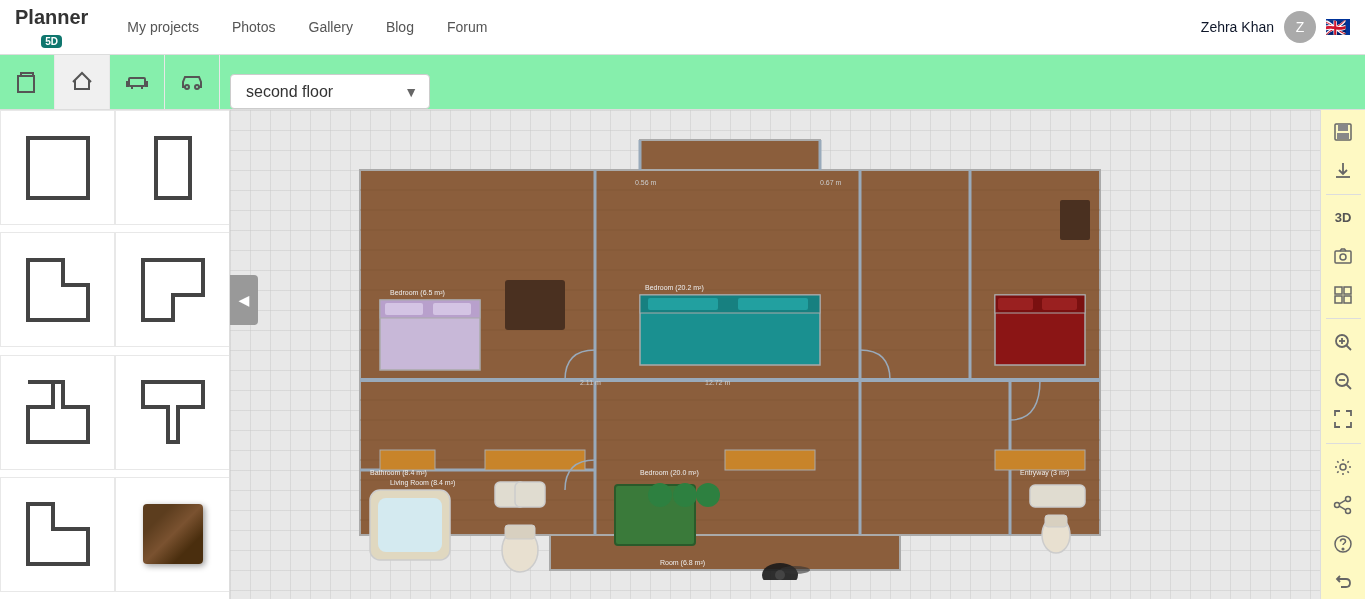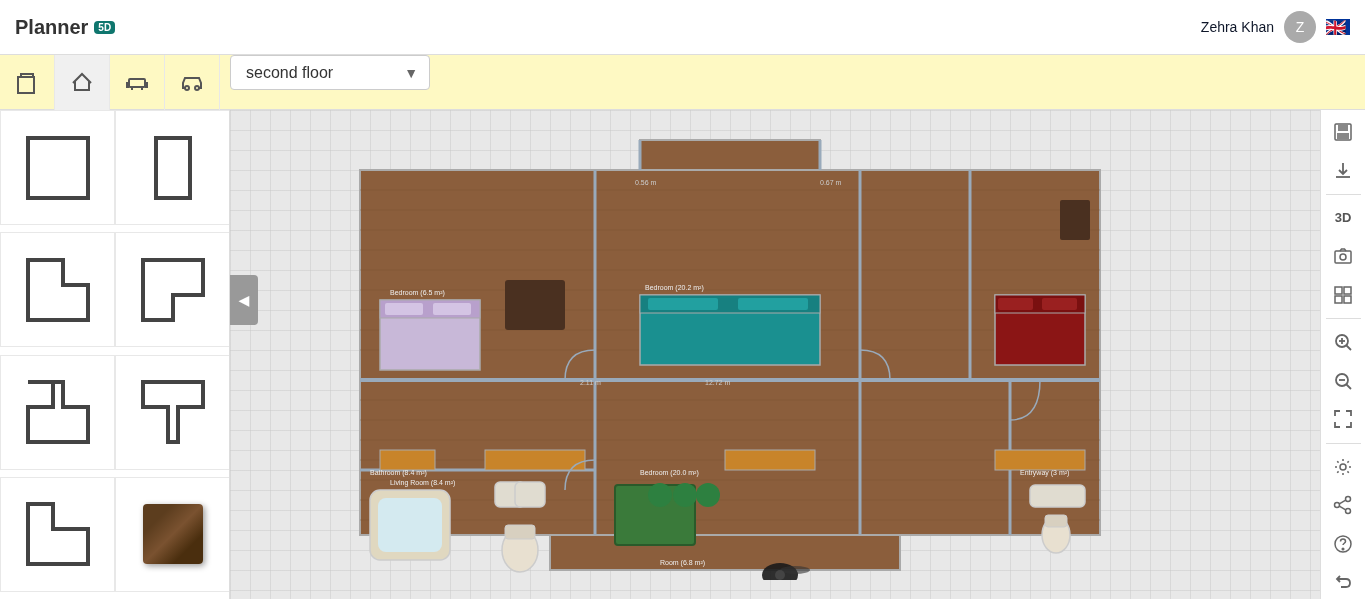--- a/index.html
+++ b/index.html
@@ -5,21 +5,21 @@
     * { margin: 0; padding: 0; box-sizing: border-box; }
     body { width: 1365px; height: 599px; overflow: hidden; font-family: Arial, sans-serif; background: #e8e8e8; }
 
     
     .top-nav {
       position: absolute; top: 0; left: 0; right: 0; height: 55px;
       background: #fff; display: flex; align-items: center;
       border-bottom: 1px solid #ddd; z-index: 100;
     }
     .logo {
-      display: flex; align-items: center; padding: 0 15px; gap: 6px;
+      display: flex; align-items: center; padding: 0 15px; gap: 6px; flex-direction: column;
     }
     .logo-text { font-size: 20px; font-weight: bold; color: #333; }
     .logo-badge {
       background: #0f766e; color: #fff; border-radius: 4px;
       font-size: 10px; font-weight: bold; padding: 1px 4px;
     }
     .nav-links { display: flex; align-items: center; gap: 5px; margin-left: 10px; }
     .nav-link {
       padding: 6px 14px; color: #555; font-size: 14px;
       cursor: pointer; border-radius: 3px;
@@ -37,21 +37,21 @@
       width: 24px; height: 16px; background: #003399;
       position: relative; overflow: hidden;
     }
     .flag-icon::before {
       content: '🇬🇧'; font-size: 18px; position: absolute; top: -2px; left: -2px;
     }
 
     
     .toolbar {
       position: absolute; top: 55px; left: 0; right: 0; height: 55px;
-      background: #fef9c3; display: flex; align-items: flex-start;
+      background: #86efac; display: flex; align-items: flex-end;
       border-bottom: 1px solid #ddd; z-index: 99;
     }
     .tool-btn {
       width: 55px; height: 55px; display: flex; align-items: center;
       justify-content: center; cursor: pointer; border-right: 1px solid #e8e8e8;
       font-size: 20px; color: #555;
     }
     .tool-btn.active { background: #f0f0f0; }
     .floor-select-wrap {
       position: relative; margin-left: 10px;
@@ -102,21 +102,21 @@
 
     
     .floor-plan {
       position: absolute; top: 20px; left: 100px;
       width: 800px; height: 450px;
     }
 
     
     .right-sidebar {
       position: absolute; top: 61px; right: 0; width: 45px; bottom: 0;
-      background: #ffffff; border-left: 1px solid #ddd;
+      background: #fef9c3; border-left: 1px solid #ddd;
       display: flex; flex-direction: column; align-items: center;
       padding-top: 5px; gap: 2px;
     }
     .sidebar-btn {
       width: 40px; height: 40px; display: flex; align-items: center;
       justify-content: center; cursor: pointer; color: #555;
       font-size: 16px; border-radius: 4px; margin: 2px 0;
     }
     .sidebar-btn.text-label {
       font-size: 12px; font-weight: bold; color: #444;
@@ -125,20 +125,27 @@
       width: 35px; height: 1px; background: #ddd; margin: 3px 0;
     }
   </style>
 </head>
 <body>
 
 <div class="top-nav">
   <div class="logo">
     <span class="logo-text">Planner</span>
     <span class="logo-badge">5D</span>
+  </div>
+  <div class="nav-links">
+    <span class="nav-link">My projects</span>
+    <span class="nav-link">Photos</span>
+    <span class="nav-link">Gallery</span>
+    <span class="nav-link">Blog</span>
+    <span class="nav-link">Forum</span>
   </div>
   <div class="nav-right">
     <span class="user-name">Zehra Khan</span>
     <div class="user-avatar">Z</div>
     <div class="flag-icon"></div>
   </div>
 </div>
 
 <div class="toolbar">
   <div class="tool-btn">

